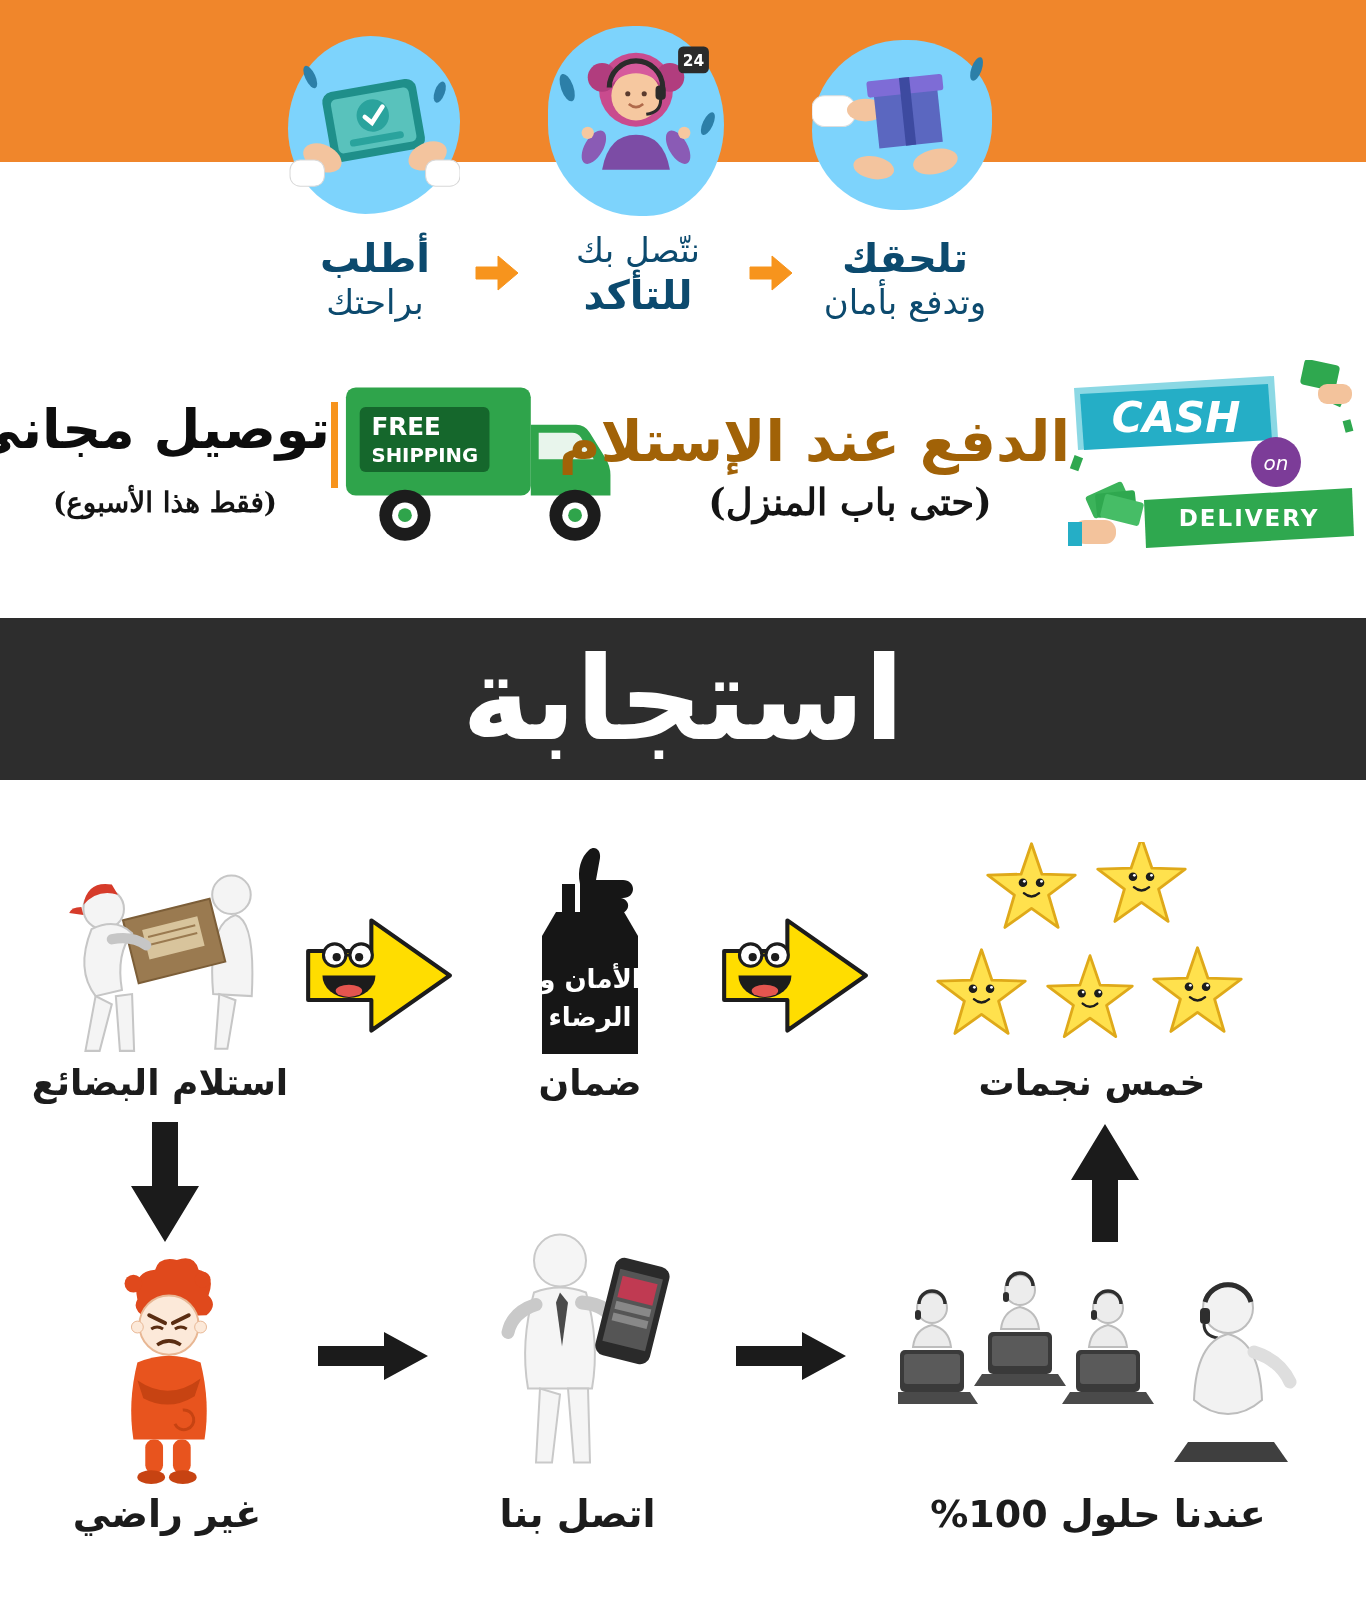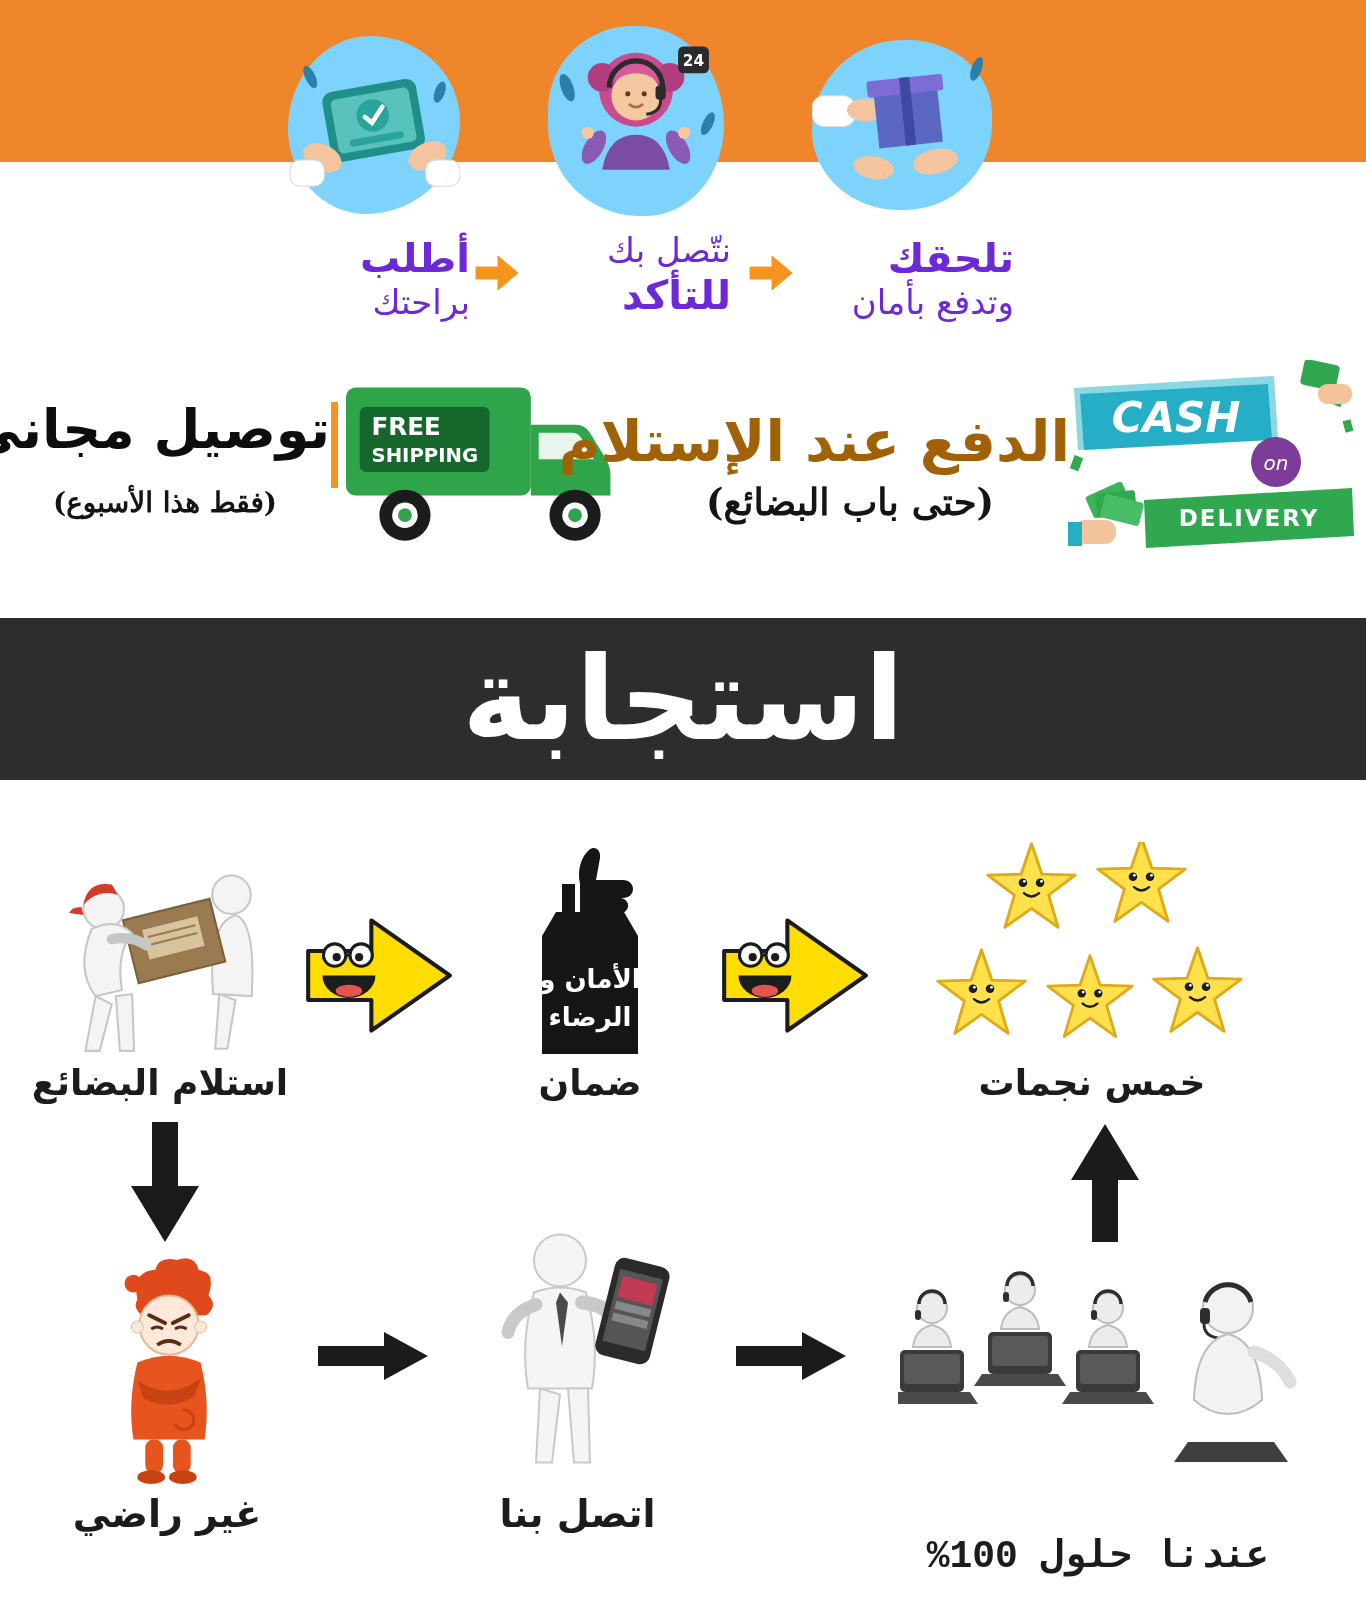--- a/index.html
+++ b/index.html
@@ -6,21 +6,21 @@
   .page{position:relative;width:1366px;height:1600px;background:#fff;overflow:hidden;
         font-family:"DejaVu Sans",sans-serif;color:#222;}
   
   .orange-band{position:absolute;left:0;top:0;width:1366px;height:162px;background:#F0862B;}
   .blob{position:absolute;background:#7dd3fc;}
   .blob svg{width:100%;height:100%;display:block;}
   .blob1{left:288px;top:36px;width:172px;height:178px;border-radius:48% 52% 55% 45% / 52% 48% 52% 48%;}
   .blob2{left:548px;top:26px;width:176px;height:190px;border-radius:50% 50% 46% 54% / 46% 54% 50% 50%;}
   .blob3{left:812px;top:40px;width:180px;height:170px;border-radius:52% 48% 50% 50% / 55% 45% 52% 48%;}
   
-  .step{position:absolute;text-align:right;direction:rtl;color:#6d28d9;line-height:1.2;}
+  .step{position:absolute;text-align:center;direction:rtl;color:#0c4a6e;line-height:1.2;}
   .step .l-big{font-size:40px;font-weight:bold;}
   .step .l-reg{font-size:34px;font-weight:normal;}
   .step .bold{font-weight:normal;}
   .step1{left:280px;top:234px;width:190px;}
   .step2{left:545px;top:230px;width:186px;}
   .step3{left:796px;top:234px;width:218px;}
   .step-arrow{position:absolute;width:46px;height:38px;}
   .arrow-a{left:474px;top:254px;}
   .arrow-b{left:748px;top:254px;}
   
@@ -54,21 +54,21 @@
   .up-arrow{left:1065px;top:1122px;width:80px;height:122px;}
   .r-arrow1{left:318px;top:1328px;width:112px;height:56px;}
   .r-arrow2{left:736px;top:1328px;width:112px;height:56px;}
   .flow-label{position:absolute;text-align:center;font-size:36px;font-weight:bold;color:#1c1c1c;
               direction:rtl;white-space:nowrap;}
   .label-receive{left:20px;top:1062px;width:280px;text-align:center;}
   .label-guarantee{left:505px;top:1062px;width:170px;}
   .label-stars{left:947px;top:1062px;width:290px;}
   .label-unsatisfied{left:42px;top:1492px;width:250px;font-size:38px;}
   .label-contact{left:470px;top:1492px;width:215px;font-size:38px;}
-  .label-solutions{left:908px;top:1532px;width:380px;font-size:38px;font-family:Liberation Mono, monospace;}
+  .label-solutions{left:908px;top:1492px;width:380px;font-size:38px;}
 </style>
 </head>
 <body>
 
 <svg style="position:absolute;width:0;height:0" aria-hidden="true">
   <defs>
     <g id="happy-star">
       <path d="M50 4 L61 36 L96 37 L68 58 L78 92 L50 72 L22 92 L32 58 L4 37 L39 36 Z" fill="#FFE14D" stroke="#DFA919" stroke-width="3" stroke-linejoin="round"></path>
       <circle cx="41" cy="45" r="4.5" fill="#1c1c1c"></circle>
         <circle cx="59" cy="45" r="4.5" fill="#1c1c1c"></circle>
@@ -185,21 +185,21 @@
     <path d="M200 60 h34 q6 0 9 5 l13 22 h-56 z" fill="#E8F5EC"></path>
     <circle cx="64" cy="144" r="26" fill="#1c1c1c"></circle>
       <circle cx="64" cy="144" r="13" fill="#fff"></circle>
       <circle cx="64" cy="144" r="7" fill="#2FA44B"></circle>
     <circle cx="237" cy="144" r="26" fill="#1c1c1c"></circle>
       <circle cx="237" cy="144" r="13" fill="#fff"></circle>
       <circle cx="237" cy="144" r="7" fill="#2FA44B"></circle>
   </svg>
 
   <div class="cod-title">الدفع عند الإستلام</div>
-  <div class="cod-sub">(حتى باب البضائع)</div>
+  <div class="cod-sub">(حتى باب المنزل)</div>
 
   <svg class="cod-graphic" viewBox="0 0 288 214">
     <rect x="266" y="30" width="10" height="16" fill="#2FA84F" transform="rotate(25 271 38)"></rect>
     <rect x="276" y="60" width="8" height="12" fill="#2FA84F" transform="rotate(-15 280 66)"></rect>
     <rect x="4" y="96" width="9" height="14" fill="#2FA84F" transform="rotate(20 8 103)"></rect>
     <polygon points="6,28 206,16 210,78 10,90" fill="#8BD8E4"></polygon>
     <polygon points="12,34 200,24 204,80 16,90" fill="#25AEC6"></polygon>
     <text x="108" y="72" font-size="42" font-weight="bold" font-style="italic" fill="#fff" text-anchor="middle">CASH</text>
     <circle cx="208" cy="102" r="25" fill="#7C3C98"></circle>
     <text x="208" y="110" font-size="20" font-style="italic" fill="#fff" text-anchor="middle">on</text>

